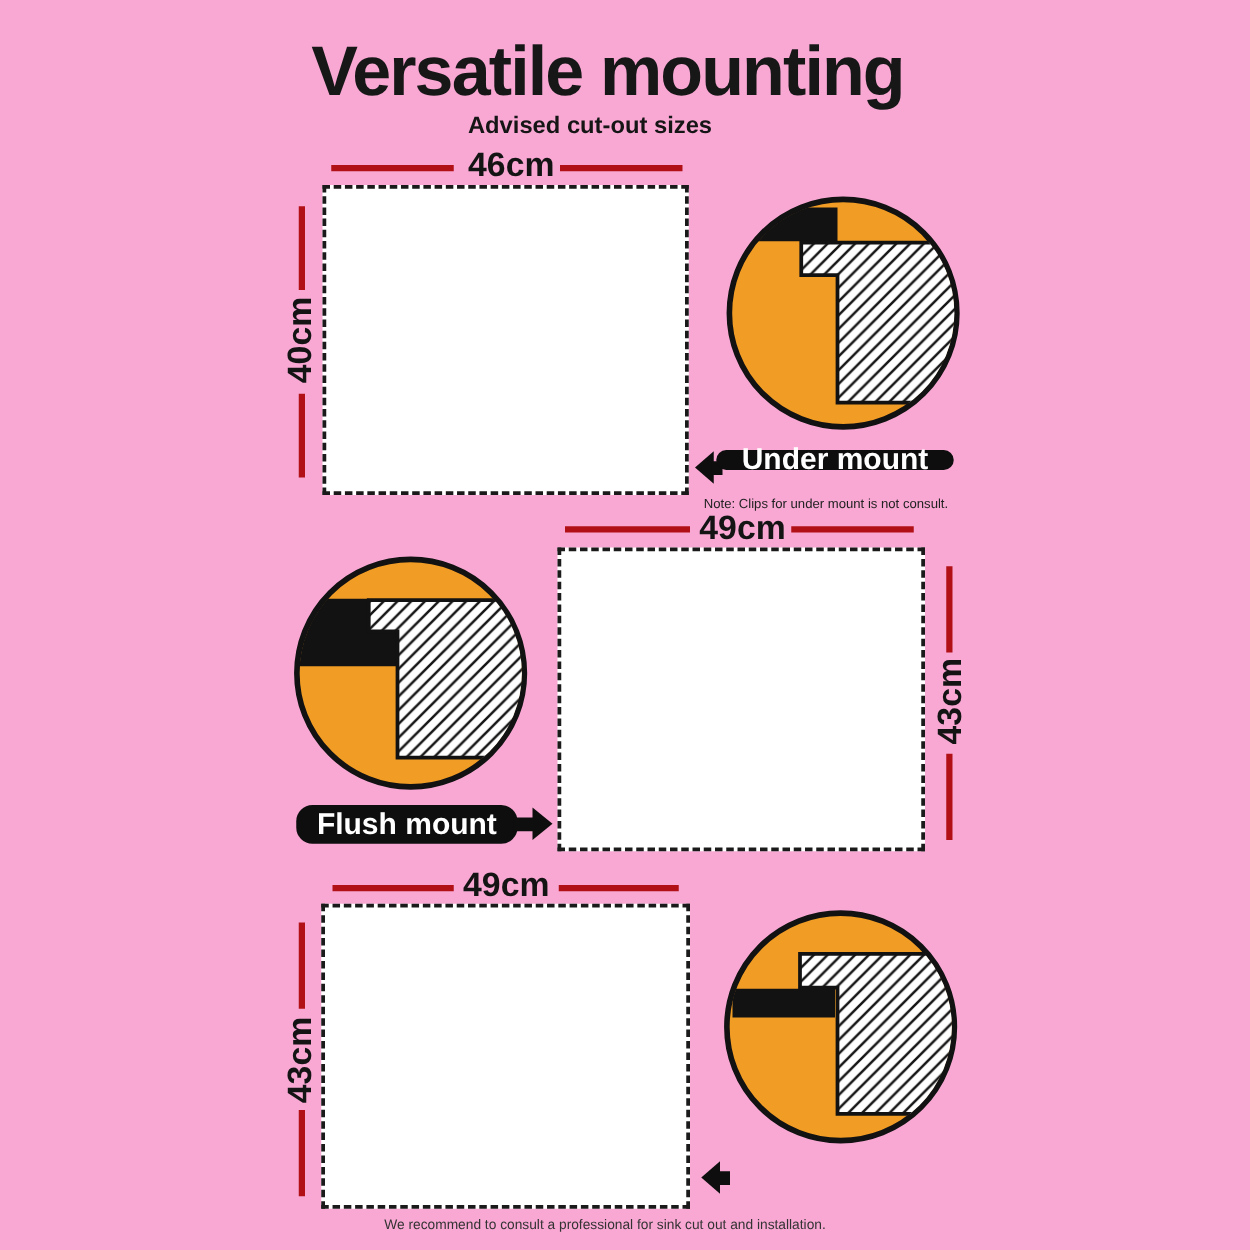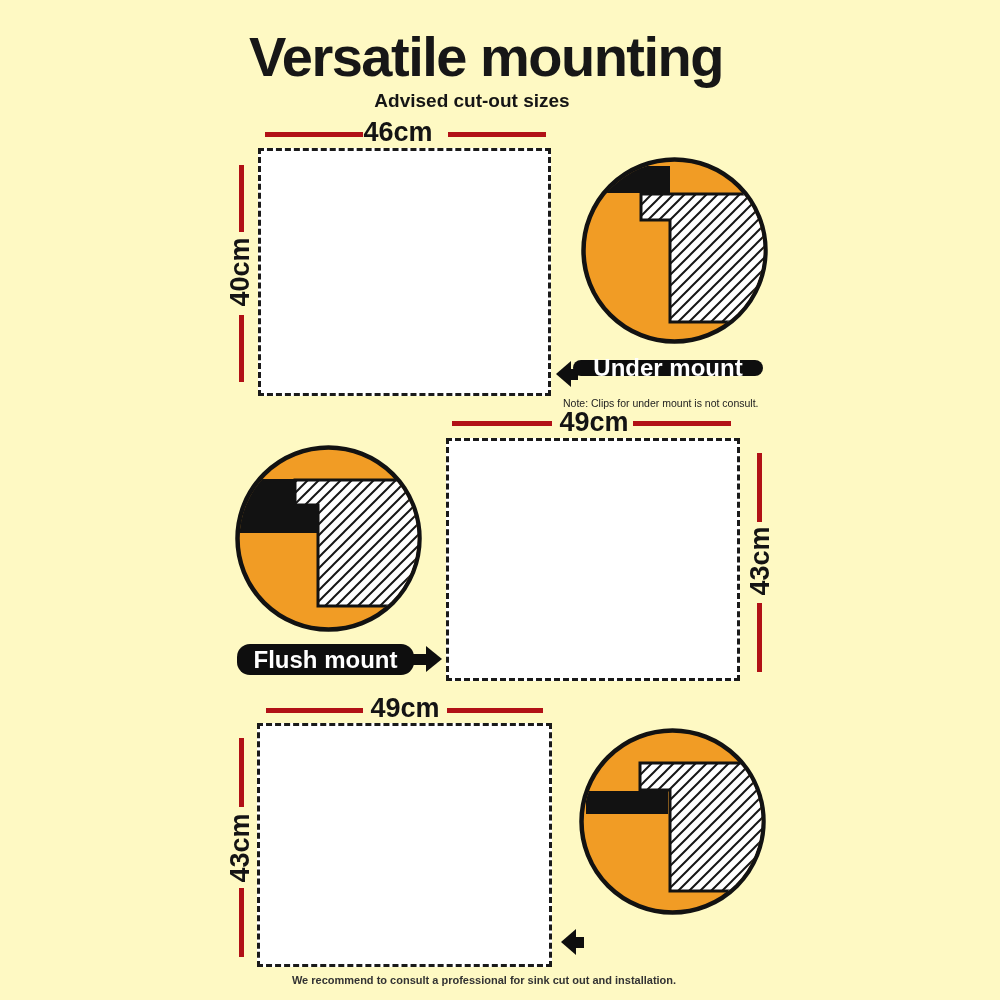--- a/index.html
+++ b/index.html
@@ -1,42 +1,42 @@
 <!DOCTYPE html>
 <html><head>
 <meta charset="utf-8">
 <style>
   html,body{margin:0;padding:0;background:#ffffff;}
   .canvas{
-    position:relative;width:1000px;height:1000px;background:#fef9c3;overflow:hidden;
+    position:relative;width:1000px;height:1000px;background:#f9a8d4;overflow:hidden;
     font-family:"Liberation Sans",sans-serif;color:#161616;
   }
   
   .title{
     position:absolute;top:24px;left:0;width:972px;text-align:center;
     font-size:56px;font-weight:800;letter-spacing:-1.5px;color:#171717;
   }
   .subtitle{
     position:absolute;top:90px;left:0;width:944px;text-align:center;
     font-size:19px;font-weight:600;color:#151515;
   }
   .footer{
     position:absolute;top:974px;left:0;width:968px;text-align:center;
-    font-size:11px;font-weight:700;color:#333;
+    font-size:11px;font-weight:400;color:#333;
   }
   
   .cutout{position:absolute;border:3px dashed #1a1a1a;background:#fff;box-sizing:border-box;}
   #rect-under {left:258px;top:148px;width:293px;height:248px;}
   #rect-flush {left:446px;top:438px;width:294px;height:243px;}
   #rect-dropin{left:257px;top:723px;width:295px;height:244px;}
   
   .dim{position:absolute;width:100px;height:28px;line-height:28px;text-align:center;
        font-size:27px;font-weight:600;color:#141414;}
   .dim.vert{width:90px;transform:rotate(-90deg);}
-  #dim-w-under {left:348px;top:118px;}
+  #dim-w-under {left:359px;top:118px;}
   #dim-h-under {left:195px;top:258px;}
   #dim-w-flush {left:544px;top:408px;}
   #dim-h-flush {left:715px;top:547px;}
   #dim-w-dropin{left:355px;top:694px;}
   #dim-h-dropin{left:195px;top:834px;}
   
   .dline{position:absolute;background:#b11116;}
   .dline.h{height:5px;} .dline.v{width:5px;}
   #l-u1{left:265px;top:132px;width:98px;} #l-u2{left:448px;top:132px;width:98px;}
   #l-u3{left:239px;top:165px;height:67px;} #l-u4{left:239px;top:315px;height:67px;}

